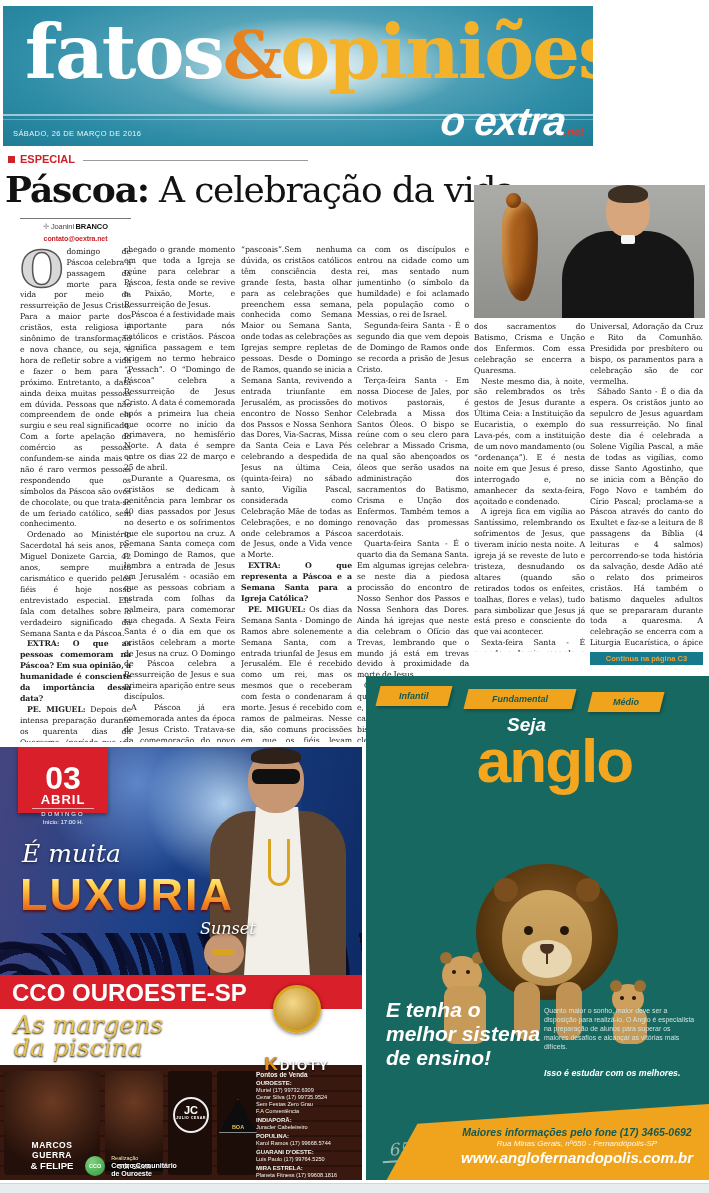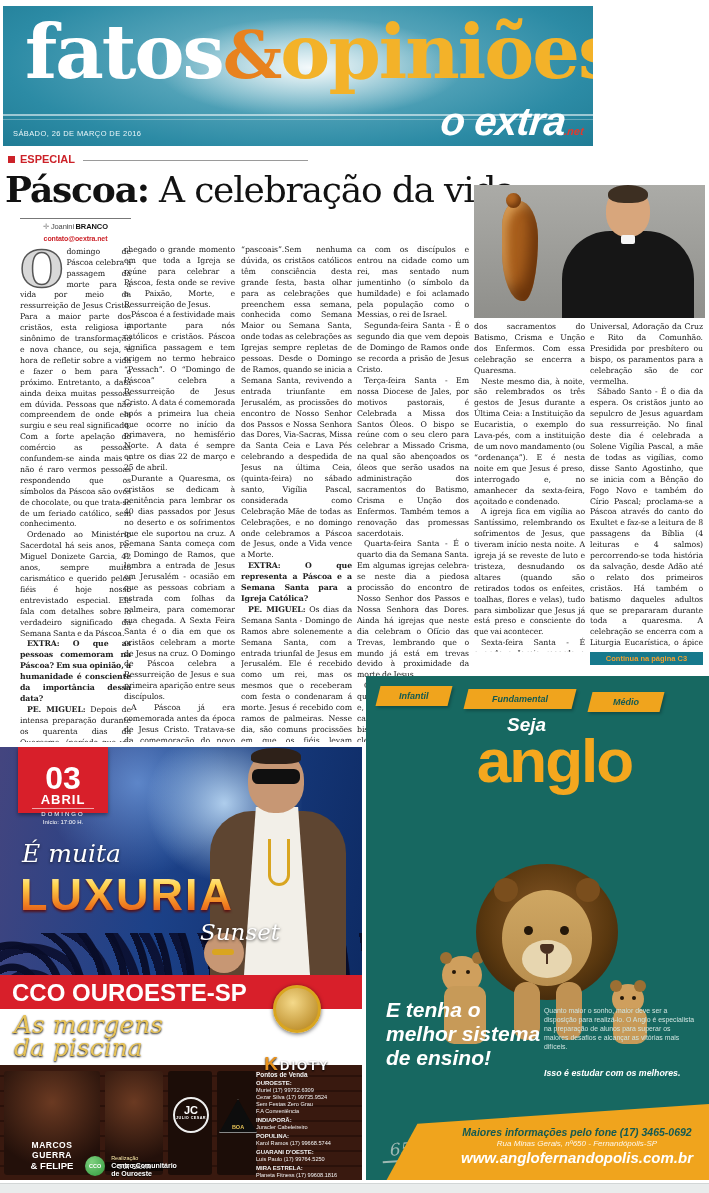--- a/index.html
+++ b/index.html
@@ -104,21 +104,21 @@
   .man-glasses{position:absolute;left:56px;top:22px;width:48px;height:15px;background:#101010;border-radius:6px;}
   .man-hand{position:absolute;left:8px;top:186px;width:40px;height:40px;background:#c79774;border-radius:50%;}
   .man-hand:after{content:"";position:absolute;left:8px;top:16px;width:22px;height:6px;background:#d9a520;border-radius:3px;}
   .tag-emuita{position:absolute;left:22px;top:92px;font-family:"DejaVu Serif",serif;font-style:italic;
     font-size:25px;color:#fff;z-index:3;text-shadow:0 1px 3px rgba(0,0,0,.6);}
   .tag-luxuria{position:absolute;left:20px;top:122px;font-size:45px;font-weight:bold;letter-spacing:2px;z-index:3;
     background:linear-gradient(#fff8d0,#ffd34d 32%,#f07f1f 68%,#d3391e);
     -webkit-background-clip:text;background-clip:text;color:transparent;
     filter:drop-shadow(0 2px 1px rgba(90,10,10,.85));}
   .tag-sunset{position:absolute;left:200px;top:172px;font-family:"DejaVu Serif",serif;font-style:italic;
-    font-size:23px;color:#fff;z-index:3;text-shadow:0 1px 3px rgba(0,0,0,.7);}
+    font-size:16px;color:#fff;z-index:3;text-shadow:0 1px 3px rgba(0,0,0,.7);}
   .cco-strip{position:absolute;left:0;top:228px;width:100%;height:34px;background:#d81f2a;z-index:3;}
   .cco-strip span{display:inline-block;margin:4px 0 0 12px;color:#fff;font-weight:bold;font-size:24px;letter-spacing:0;}
   .margens{position:absolute;left:0;top:262px;width:100%;height:56px;
     background:linear-gradient(95deg,#0b160d,#10241ا 0),linear-gradient(95deg,#0b160d,#122616 60%,#0a130c);z-index:1;}
   .margens .script{position:absolute;left:14px;top:4px;font-family:"DejaVu Serif",serif;font-style:italic;
     font-size:25px;line-height:23px;color:#e6c257;text-shadow:0 1px 2px #000;}
   .kdioty{position:absolute;right:10px;top:238px;width:110px;z-index:5;text-align:center;}
   .kdioty .ring{width:42px;height:42px;margin:0 auto;border:3px solid #d9a520;border-radius:50%;
     background:radial-gradient(circle at 40% 35%, #f4d98a, #b07c14);box-shadow:0 1px 4px rgba(0,0,0,.6);}
   .kdioty .kd{margin-top:20px;font-weight:bold;color:#fff;font-size:13px;letter-spacing:2px;text-shadow:0 1px 2px #000;}

